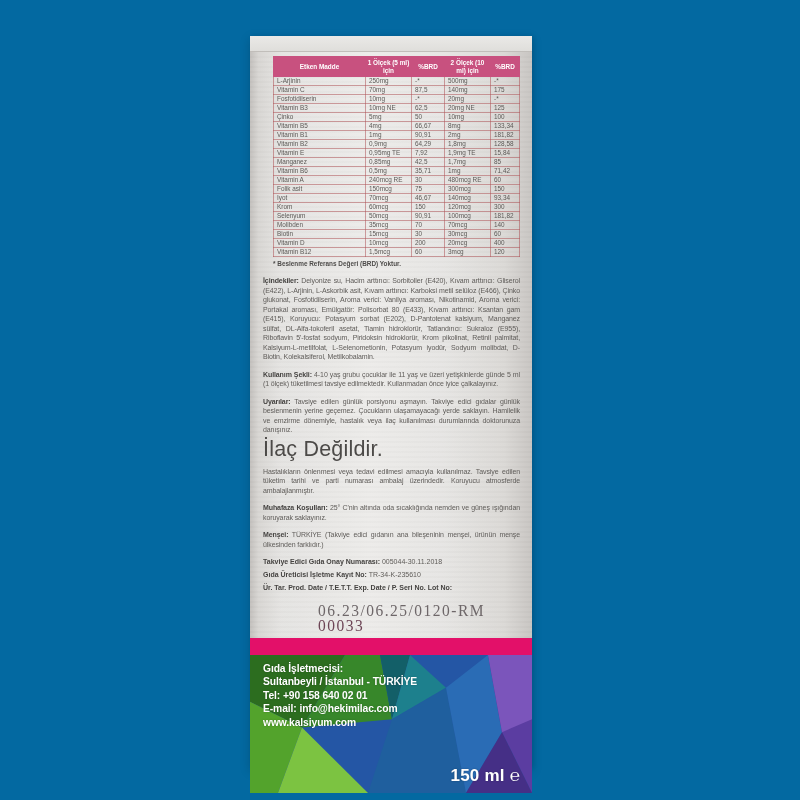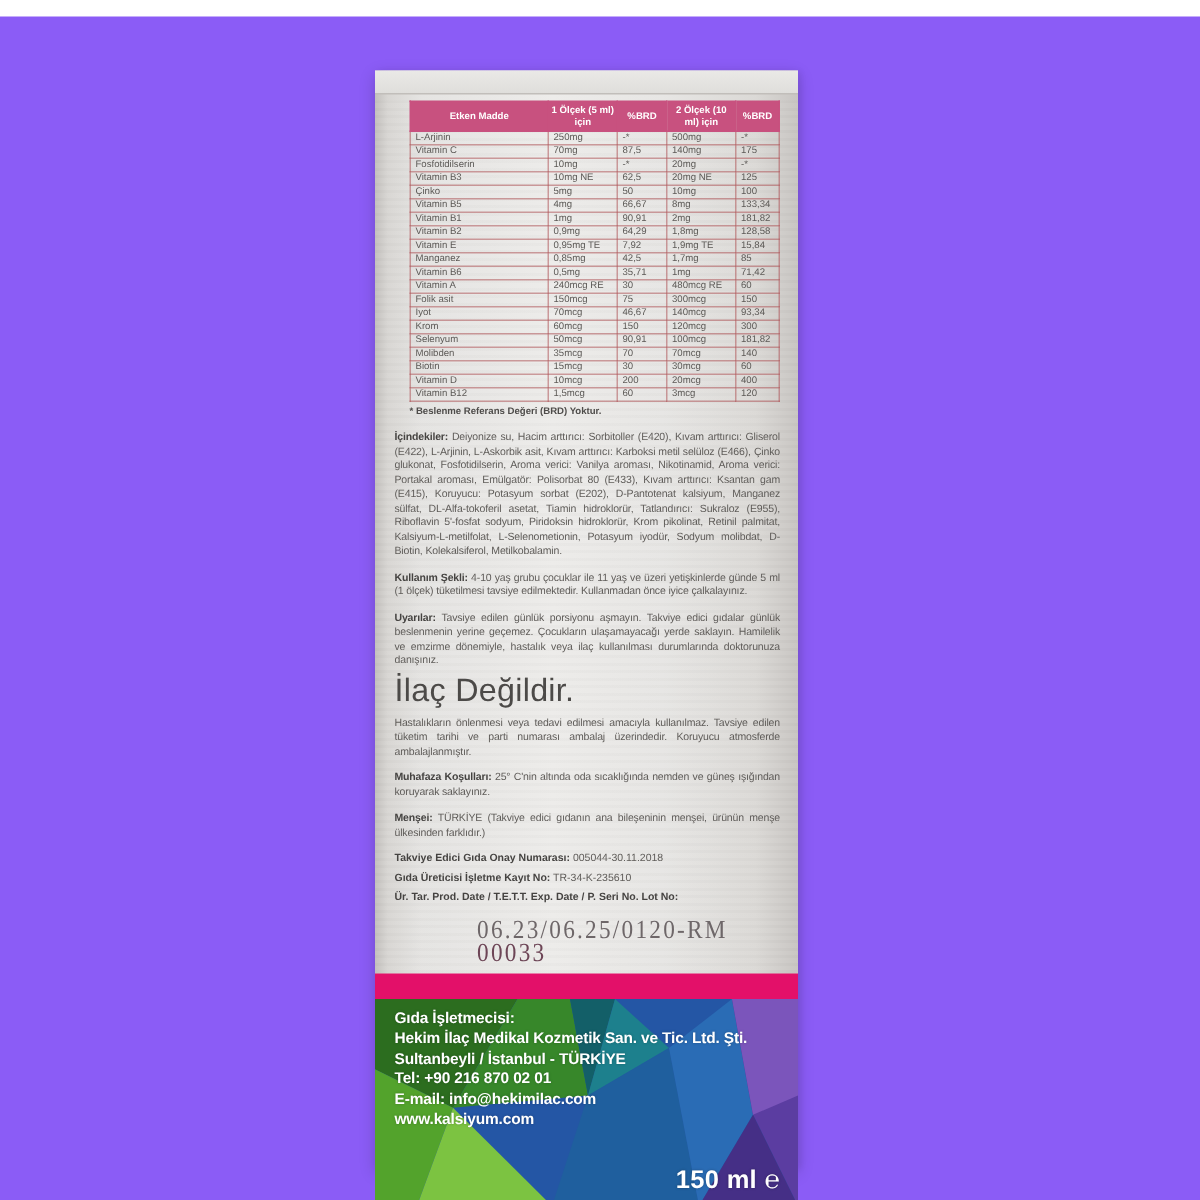--- a/index.html
+++ b/index.html
@@ -1,20 +1,20 @@
 <!DOCTYPE html>
 <html style="--header_pink: #c8517f; --stripe_pink: #e31069; --table_border: #af555a;"><head>
 <meta charset="utf-8">
 <style>
   html,body{margin:0;padding:0;}
   body{
     width:800px;height:800px;background:#ffffff;position:relative;overflow:hidden;
     font-family:"Liberation Sans", sans-serif;
   }
-  .scene{position:absolute;inset:0;background:#8b5cf6;margin-top:11px;}
+  .scene{position:absolute;inset:0;background:#0369a1;}
   .package{
     position:absolute;left:250px;top:36px;width:282px;height:732px;
     background:linear-gradient(90deg,#c3c0bd 0%,#d8d6d3 3%,#e5e4e2 11%,#edecea 42%,#e7e6e4 68%,#dbd9d6 90%,#c8c5c2 100%);
     box-shadow:0 3px 10px rgba(0,0,0,0.18), 2px 0 4px rgba(0,0,0,0.06);
   }
   .flap{
     height:15px;border-bottom:1px solid #c1beba;
     background:linear-gradient(180deg,#eae9e7,#dfdedb);
   }
   .label{
@@ -280,23 +280,22 @@
         <polygon points="130,0 160,0 142,55" fill="#135f68"></polygon>
         <polygon points="160,0 196,28 142,55" fill="#1d808d"></polygon>
         <polygon points="142,55 196,28 216,118 118,118" fill="#1f5f9e"></polygon>
         <polygon points="196,28 238,0 252,66 216,118" fill="#2a6cb5"></polygon>
         <polygon points="238,0 282,0 282,118 252,66" fill="#5b3da1"></polygon>
         <polygon points="252,66 282,118 216,118" fill="#452f86"></polygon>
         <polygon points="238,0 282,0 282,55 252,66" fill="#7b55bb"></polygon>
       </svg>
       <div class="footer-text">
           <div>Gıda İşletmecisi:</div>
-          <div>Hekim İlaç Medikal Kozmetik San. ve Tic. Ltd. Şti.</div>
           <div>Sultanbeyli / İstanbul - TÜRKİYE</div>
-          <div>Tel: +90 216 870 02 01</div>
+          <div>Tel: +90 158 640 02 01</div>
           <div>E-mail: info@hekimilac.com</div>
           <div>www.kalsiyum.com</div>
         </div>
       <div class="volume">150 ml ℮</div>
     </div>
 
   </div>
 </div>
 
 </body></html>

